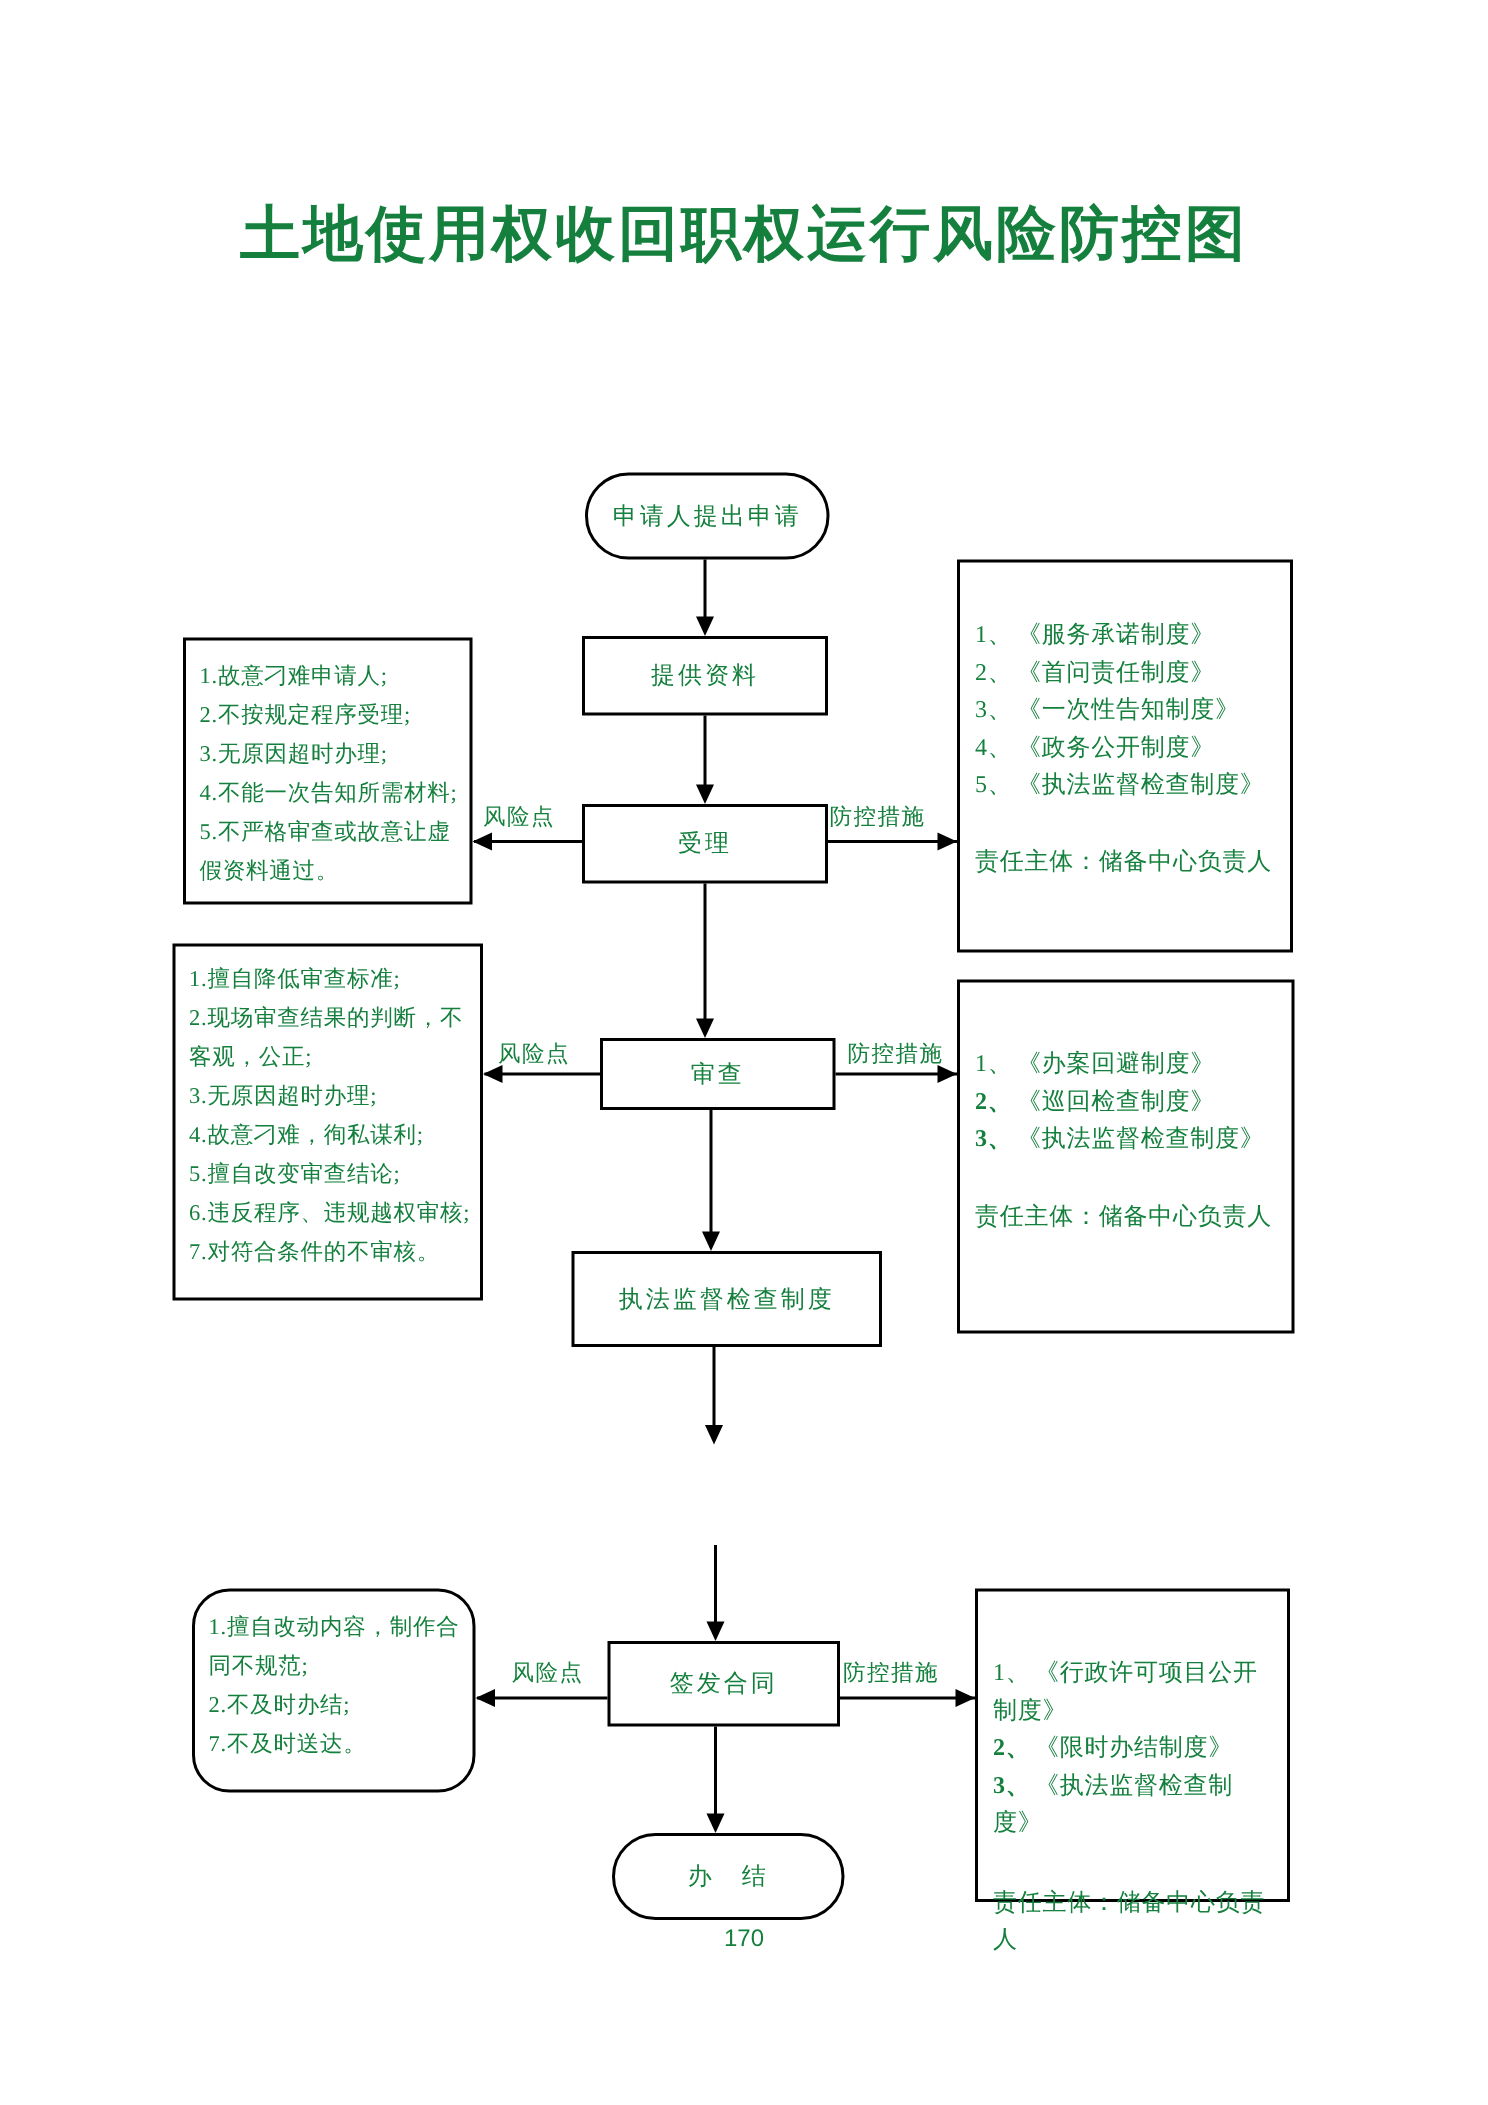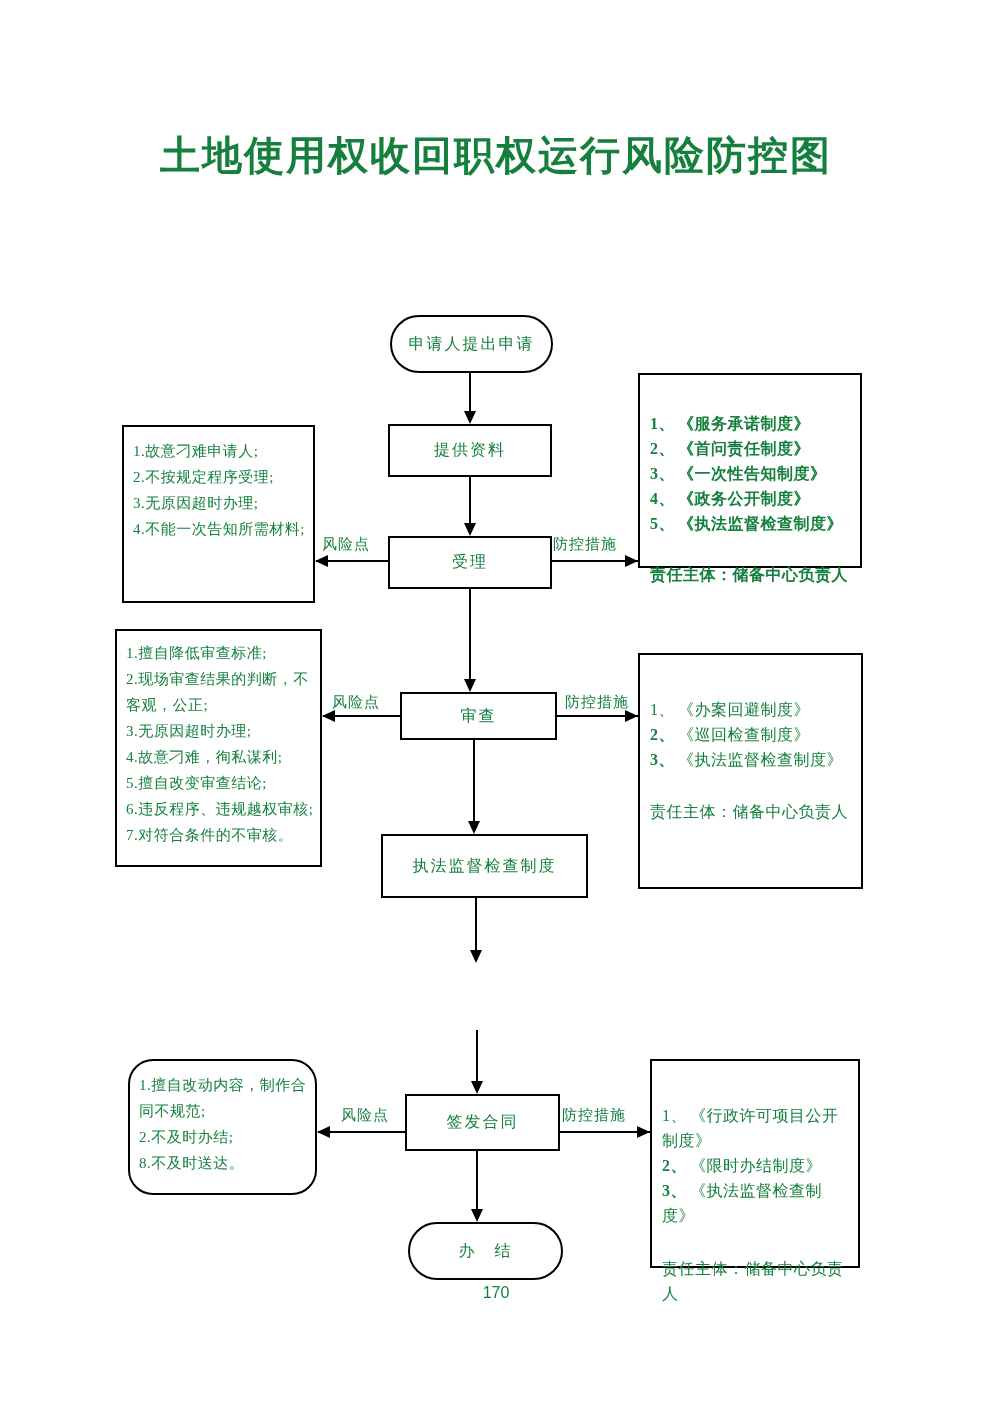--- a/index.html
+++ b/index.html
@@ -31,21 +31,21 @@
   
   .sidebox {
     position:absolute; box-sizing:border-box; background:#fff;
     border:2px solid #000;
   }
   .riskbox { font-size:15px; letter-spacing:0.5px; line-height:26px; padding:11px 5px 0 9px; }
   .ctlbox  { font-size:16px; letter-spacing:0.5px; line-height:25px; padding:0 6px 0 10px; }
   .b-risk-accept { left:122px; top:425px;  width:193px; height:178px; }
   .b-risk-review { left:115px; top:629px;  width:207px; height:238px; padding-top:9px; }
   .b-risk-sign   { left:128px; top:1059px; width:189px; height:136px;border-radius:25px; }
-  .b-ctl-accept  { left:638px; top:373px;  width:224px; height:195px; padding-top:36px;font-weight:bold; }
+  .b-ctl-accept  { left:638px; top:373px;  width:224px; height:262px; padding-top:36px; }
   .b-ctl-review  { left:638px; top:653px;  width:225px; height:236px; padding-top:42px; }
   .b-ctl-sign    { left:650px; top:1059px; width:210px; height:209px; padding-top:42px; }
   .ctl-item .num { display:inline-block; width:28px; }
   .ctl-item .num.bold { font-weight:bold; }
   .owner { margin-top:26px; }
   .b-ctl-review .owner { margin-top:27px; }
   .b-ctl-sign .owner { margin-top:28px; }
   
   .hline { position:absolute; height:2px; background:#000; }
   .vline { position:absolute; width:2px;  background:#000; }
@@ -79,36 +79,37 @@
   <div class="node n-review">审查</div>
   <div class="node n-plan">执法监督检查制度</div>
   <div class="node n-sign">签发合同</div>
   <div class="node pill n-end">办　结</div>
 
   <div class="sidebox riskbox b-risk-accept">
     <div>1.故意刁难申请人;</div>
     <div>2.不按规定程序受理;</div>
     <div>3.无原因超时办理;</div>
     <div>4.不能一次告知所需材料;</div>
+    <div>5.不严格审查或故意让虚假资料通过。</div>
   </div>
 
   <div class="sidebox riskbox b-risk-review">
     <div>1.擅自降低审查标准;</div>
     <div>2.现场审查结果的判断，不客观，公正;</div>
     <div>3.无原因超时办理;</div>
     <div>4.故意刁难，徇私谋利;</div>
     <div>5.擅自改变审查结论;</div>
     <div>6.违反程序、违规越权审核;</div>
     <div>7.对符合条件的不审核。</div>
   </div>
 
   <div class="sidebox riskbox b-risk-sign">
     <div>1.擅自改动内容，制作合同不规范;</div>
     <div>2.不及时办结;</div>
-    <div>8.不及时送达。</div>
+    <div>7.不及时送达。</div>
   </div>
 
   <div class="sidebox ctlbox b-ctl-accept">
     <div class="ctl-item"><span class="num">1、</span><span>《服务承诺制度》</span></div>
     <div class="ctl-item"><span class="num">2、</span><span>《首问责任制度》</span></div>
     <div class="ctl-item"><span class="num">3、</span><span>《一次性告知制度》</span></div>
     <div class="ctl-item"><span class="num">4、</span><span>《政务公开制度》</span></div>
     <div class="ctl-item"><span class="num">5、</span><span>《执法监督检查制度》</span></div>
     <div class="owner">责任主体：储备中心负责人</div>
   </div>

